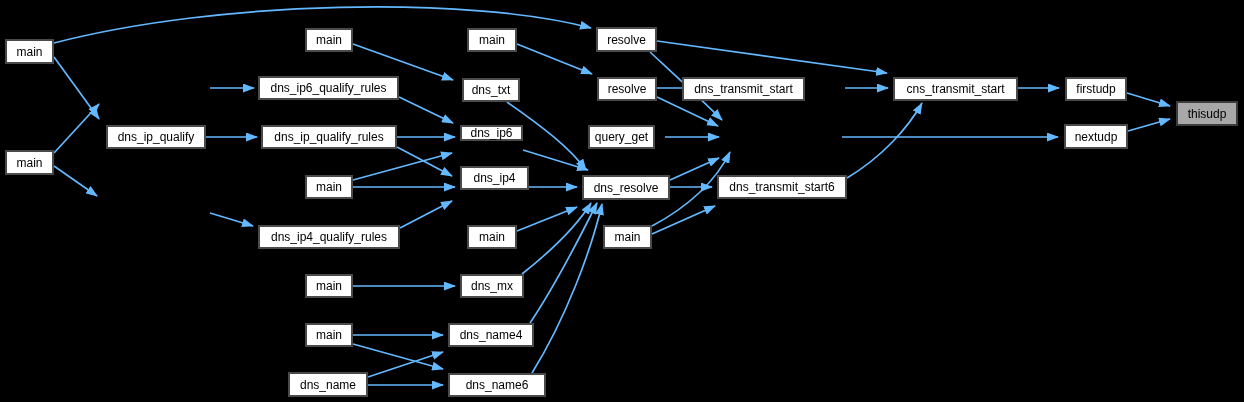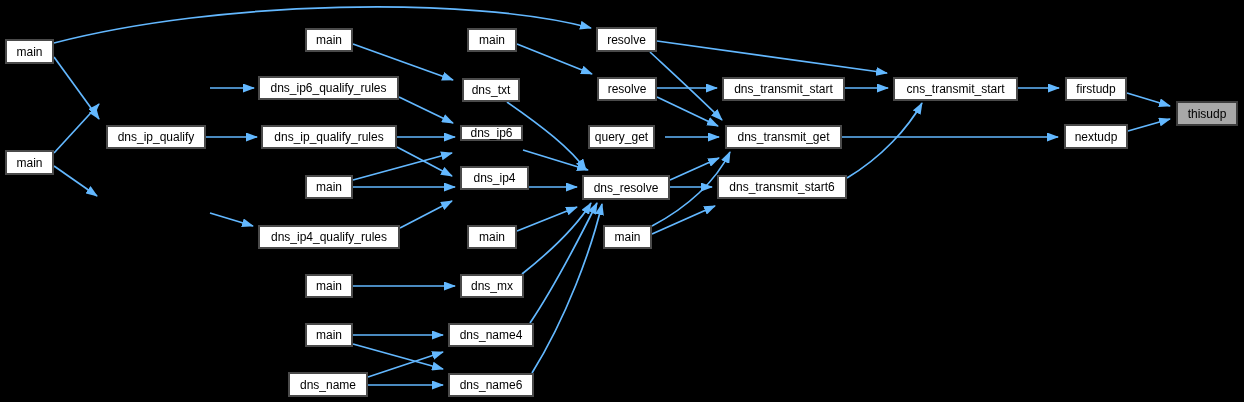--- a/index.html
+++ b/index.html
@@ -118,27 +118,26 @@
   <div class="node" style="left:305px;top:274px;width:48px;height:24px">main</div>
   <div class="node" style="left:305px;top:323px;width:48px;height:24px">main</div>
   <div class="node" style="left:288px;top:372px;width:80px;height:25px">dns_name</div>
   <div class="node" style="left:467px;top:28px;width:50px;height:24px">main</div>
   <div class="node" style="left:462px;top:78px;width:58px;height:24px">dns_txt</div>
   <div class="node" style="left:460px;top:125px;width:63px;height:16px">dns_ip6</div>
   <div class="node" style="left:460px;top:166px;width:69px;height:24px">dns_ip4</div>
   <div class="node" style="left:467px;top:225px;width:50px;height:24px">main</div>
   <div class="node" style="left:460px;top:274px;width:64px;height:24px">dns_mx</div>
   <div class="node" style="left:448px;top:323px;width:86px;height:24px">dns_name4</div>
-  <div class="node" style="left:448px;top:373px;width:86px;height:24px">dns_name6</div>
+  <div class="node" style="left:448px;top:373px;width:98px;height:24px">dns_name6</div>
   <div class="node" style="left:596px;top:27px;width:61px;height:25px">resolve</div>
   <div class="node" style="left:597px;top:77px;width:60px;height:24px">resolve</div>
   <div class="node" style="left:588px;top:125px;width:67px;height:24px">query_get</div>
   <div class="node" style="left:582px;top:175px;width:88px;height:25px">dns_resolve</div>
   <div class="node" style="left:603px;top:225px;width:49px;height:24px">main</div>
-  <div class="node" style="left:722px;top:77px;width:123px;height:24px">dns_transmit_start</div>
-  <div class="node" style="left:725px;top:125px;width:117px;height:24px">dns_transmit_get</div>
+  <div class="node" style="left:682px;top:77px;width:123px;height:24px">dns_transmit_start</div>
   <div class="node" style="left:717px;top:175px;width:130px;height:24px">dns_transmit_start6</div>
   <div class="node" style="left:893px;top:77px;width:125px;height:24px">cns_transmit_start</div>
   <div class="node" style="left:1065px;top:77px;width:62px;height:24px">firstudp</div>
   <div class="node" style="left:1064px;top:124px;width:64px;height:25px">nextudp</div>
   <div class="node target" style="left:1176px;top:101px;width:62px;height:25px">thisudp</div>
 
 </div>
 
 </body></html>

